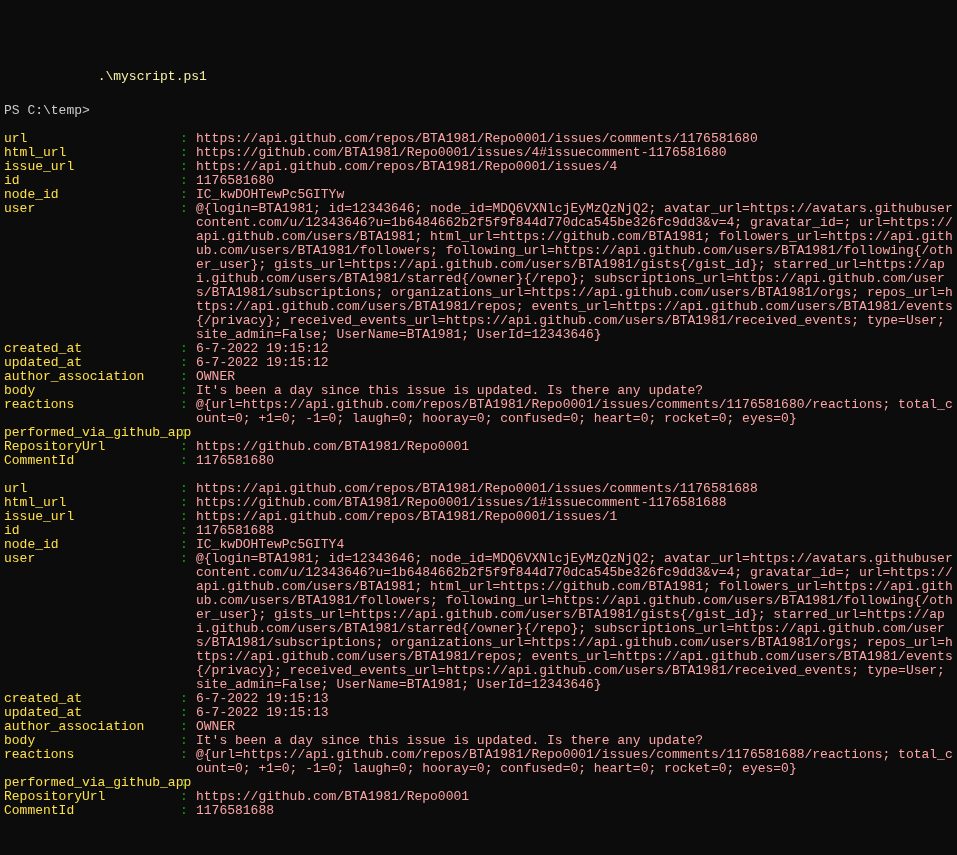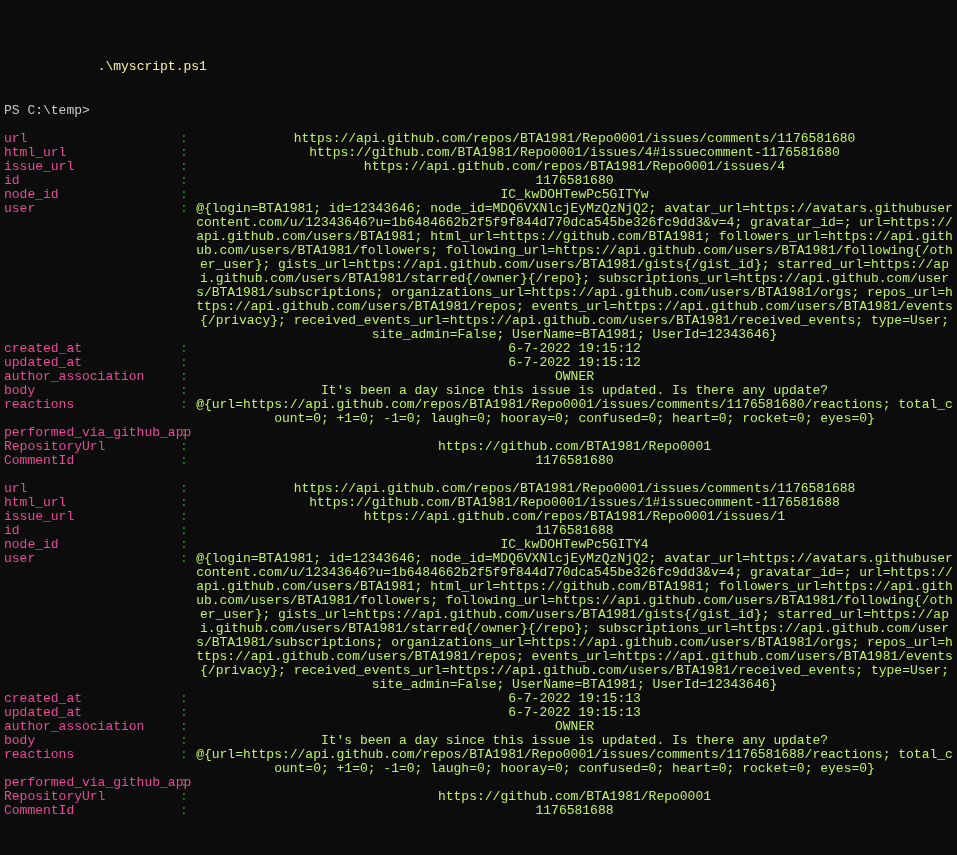--- a/index.html
+++ b/index.html
@@ -9,25 +9,25 @@
     font-size: 13px;
     line-height: 14px;
     margin: 0;
     padding: 4px;
     width: 957px;
     box-sizing: border-box;
     white-space: pre;
     overflow: hidden;
   }
   .prompt { color: #cccccc; margin-top: 44px; }
-  .cmd { color: #f9f1a5; }
+  .cmd { color: #f9f1a5; margin-top: 10px; }
   .row { display: flex; }
-  .kcol { width: 176px; flex-shrink: 0; color:#ec4899; }
+  .kcol { width: 176px; flex-shrink: 0; color:#fde047; }
   .sep { width: 16px; flex-shrink:0; color:#13a10e; }
-  .vcol { flex: 1; color:#bef264; white-space: pre-wrap; word-break: break-all; text-align: center; }
+  .vcol { flex: 1; color:#fca5a5; white-space: pre-wrap; word-break: break-all; }
   .blank { height:14px; }
 </style>
 </head>
 <body>
 
 
 
 <div id="term"><div class="row"><span class="prompt">PS C:\temp&gt; </span><span class="cmd">.\myscript.ps1</span></div><div class="blank"></div><div class="row"><span class="kcol">url</span><span class="sep">: </span><span class="vcol">https://api.github.com/repos/BTA1981/Repo0001/issues/comments/1176581680</span></div><div class="row"><span class="kcol">html_url</span><span class="sep">: </span><span class="vcol">https://github.com/BTA1981/Repo0001/issues/4#issuecomment-1176581680</span></div><div class="row"><span class="kcol">issue_url</span><span class="sep">: </span><span class="vcol">https://api.github.com/repos/BTA1981/Repo0001/issues/4</span></div><div class="row"><span class="kcol">id</span><span class="sep">: </span><span class="vcol">1176581680</span></div><div class="row"><span class="kcol">node_id</span><span class="sep">: </span><span class="vcol">IC_kwDOHTewPc5GITYw</span></div><div class="row"><span class="kcol">user</span><span class="sep">: </span><span class="vcol">@{login=BTA1981; id=12343646; node_id=MDQ6VXNlcjEyMzQzNjQ2; avatar_url=https://avatars.githubusercontent.com/u/12343646?u=1b6484662b2f5f9f844d770dca545be326fc9dd3&amp;v=4; gravatar_id=; url=https://api.github.com/users/BTA1981; html_url=https://github.com/BTA1981; followers_url=https://api.github.com/users/BTA1981/followers; following_url=https://api.github.com/users/BTA1981/following{/other_user}; gists_url=https://api.github.com/users/BTA1981/gists{/gist_id}; starred_url=https://api.github.com/users/BTA1981/starred{/owner}{/repo}; subscriptions_url=https://api.github.com/users/BTA1981/subscriptions; organizations_url=https://api.github.com/users/BTA1981/orgs; repos_url=https://api.github.com/users/BTA1981/repos; events_url=https://api.github.com/users/BTA1981/events{/privacy}; received_events_url=https://api.github.com/users/BTA1981/received_events; type=User; site_admin=False; UserName=BTA1981; UserId=12343646}</span></div><div class="row"><span class="kcol">created_at</span><span class="sep">: </span><span class="vcol">6-7-2022 19:15:12</span></div><div class="row"><span class="kcol">updated_at</span><span class="sep">: </span><span class="vcol">6-7-2022 19:15:12</span></div><div class="row"><span class="kcol">author_association</span><span class="sep">: </span><span class="vcol">OWNER</span></div><div class="row"><span class="kcol">body</span><span class="sep">: </span><span class="vcol">It's been a day since this issue is updated. Is there any update?</span></div><div class="row"><span class="kcol">reactions</span><span class="sep">: </span><span class="vcol">@{url=https://api.github.com/repos/BTA1981/Repo0001/issues/comments/1176581680/reactions; total_count=0; +1=0; -1=0; laugh=0; hooray=0; confused=0; heart=0; rocket=0; eyes=0}</span></div><div class="row"><span class="kcol">performed_via_github_app</span><span class="sep">: </span><span class="vcol"></span></div><div class="row"><span class="kcol">RepositoryUrl</span><span class="sep">: </span><span class="vcol">https://github.com/BTA1981/Repo0001</span></div><div class="row"><span class="kcol">CommentId</span><span class="sep">: </span><span class="vcol">1176581680</span></div><div class="blank"></div><div class="row"><span class="kcol">url</span><span class="sep">: </span><span class="vcol">https://api.github.com/repos/BTA1981/Repo0001/issues/comments/1176581688</span></div><div class="row"><span class="kcol">html_url</span><span class="sep">: </span><span class="vcol">https://github.com/BTA1981/Repo0001/issues/1#issuecomment-1176581688</span></div><div class="row"><span class="kcol">issue_url</span><span class="sep">: </span><span class="vcol">https://api.github.com/repos/BTA1981/Repo0001/issues/1</span></div><div class="row"><span class="kcol">id</span><span class="sep">: </span><span class="vcol">1176581688</span></div><div class="row"><span class="kcol">node_id</span><span class="sep">: </span><span class="vcol">IC_kwDOHTewPc5GITY4</span></div><div class="row"><span class="kcol">user</span><span class="sep">: </span><span class="vcol">@{login=BTA1981; id=12343646; node_id=MDQ6VXNlcjEyMzQzNjQ2; avatar_url=https://avatars.githubusercontent.com/u/12343646?u=1b6484662b2f5f9f844d770dca545be326fc9dd3&amp;v=4; gravatar_id=; url=https://api.github.com/users/BTA1981; html_url=https://github.com/BTA1981; followers_url=https://api.github.com/users/BTA1981/followers; following_url=https://api.github.com/users/BTA1981/following{/other_user}; gists_url=https://api.github.com/users/BTA1981/gists{/gist_id}; starred_url=https://api.github.com/users/BTA1981/starred{/owner}{/repo}; subscriptions_url=https://api.github.com/users/BTA1981/subscriptions; organizations_url=https://api.github.com/users/BTA1981/orgs; repos_url=https://api.github.com/users/BTA1981/repos; events_url=https://api.github.com/users/BTA1981/events{/privacy}; received_events_url=https://api.github.com/users/BTA1981/received_events; type=User; site_admin=False; UserName=BTA1981; UserId=12343646}</span></div><div class="row"><span class="kcol">created_at</span><span class="sep">: </span><span class="vcol">6-7-2022 19:15:13</span></div><div class="row"><span class="kcol">updated_at</span><span class="sep">: </span><span class="vcol">6-7-2022 19:15:13</span></div><div class="row"><span class="kcol">author_association</span><span class="sep">: </span><span class="vcol">OWNER</span></div><div class="row"><span class="kcol">body</span><span class="sep">: </span><span class="vcol">It's been a day since this issue is updated. Is there any update?</span></div><div class="row"><span class="kcol">reactions</span><span class="sep">: </span><span class="vcol">@{url=https://api.github.com/repos/BTA1981/Repo0001/issues/comments/1176581688/reactions; total_count=0; +1=0; -1=0; laugh=0; hooray=0; confused=0; heart=0; rocket=0; eyes=0}</span></div><div class="row"><span class="kcol">performed_via_github_app</span><span class="sep">: </span><span class="vcol"></span></div><div class="row"><span class="kcol">RepositoryUrl</span><span class="sep">: </span><span class="vcol">https://github.com/BTA1981/Repo0001</span></div><div class="row"><span class="kcol">CommentId</span><span class="sep">: </span><span class="vcol">1176581688</span></div><div class="blank"></div></div>
 
 

